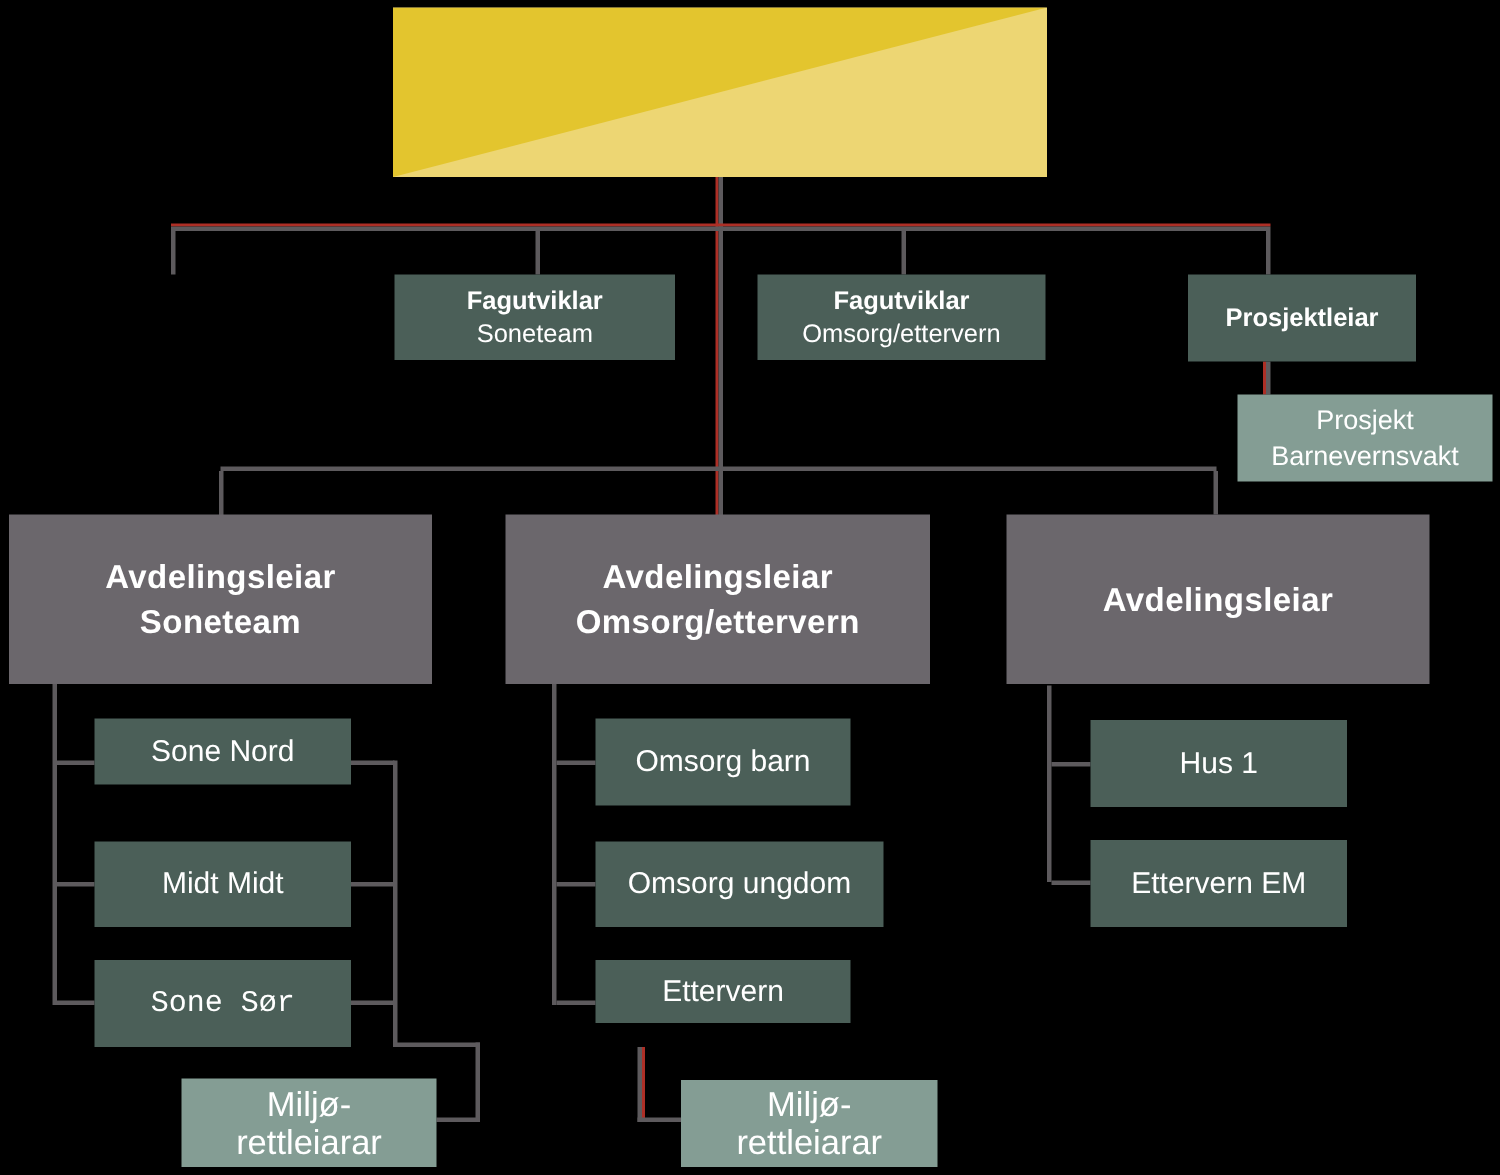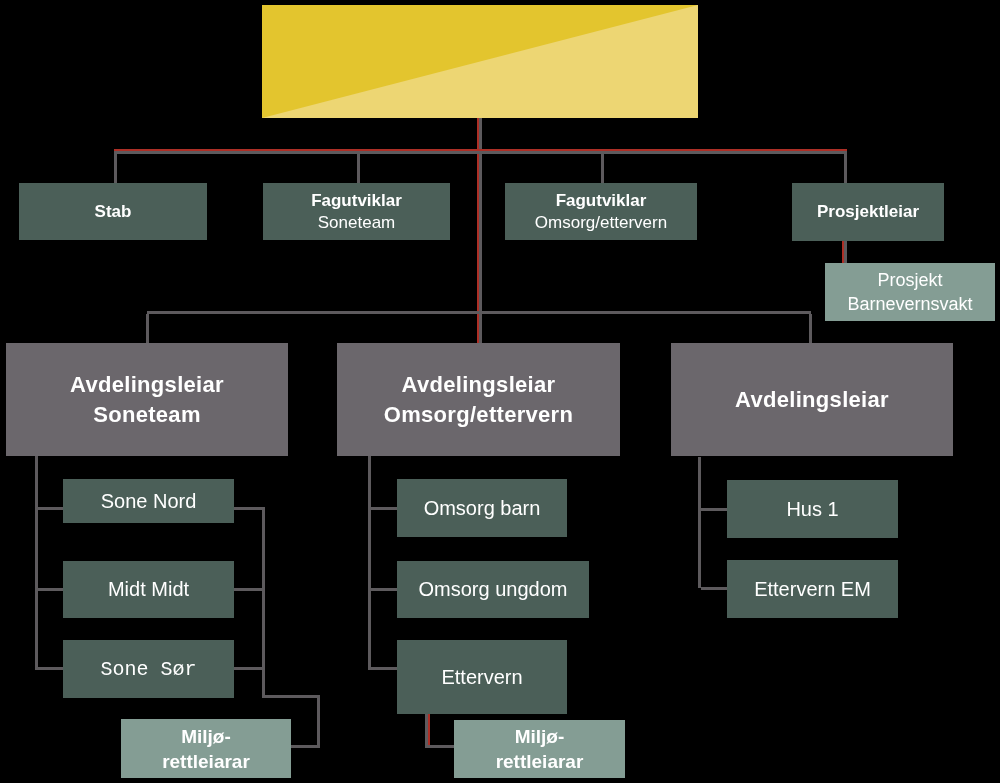--- a/index.html
+++ b/index.html
@@ -13,21 +13,21 @@
   .root-box .diag{position:absolute;inset:0;background:#e3c52e;
        clip-path:polygon(0 0,100% 0,0 100%);}
   .root-box .lbl{position:relative;z-index:1;font-weight:bold;font-size:27px;color:#1d1d1b;letter-spacing:.5px;}
   .dgreen{background:#4b5f58;}
   .grayb{background:#6b676c;}
   .sage{background:#849d94;}
   .b-title{font-weight:bold;font-size:17px;line-height:22px;}
   .b-sub{font-weight:normal;font-size:17px;line-height:22px;}
   .dept-line{font-weight:bold;font-size:22px;line-height:30px;letter-spacing:.3px;}
   .unit-lbl{font-weight:normal;font-size:20px;}
-  .miljo-line{font-weight:bold;font-size:19px;line-height:25px;}
+  .miljo-line{font-weight:normal;font-size:23px;line-height:25px;}
   .pro-title{font-weight:normal;font-size:18px;line-height:24px;}
   .pro-sub{font-weight:normal;font-size:18px;line-height:24px;}
   .line{position:absolute;background:#5d5a5d;}
   .redline{position:absolute;background:#ad2f26;}
 </style>
 </head>
 <body>
 
 <div id="canvas">
 
@@ -69,23 +69,20 @@
   <div class="line" style="left:425px;top:745px;width:29px;height:3px;"></div>
 
   <div class="line" style="left:698px;top:457px;width:3px;height:131px;"></div>
   <div class="line" style="left:701px;top:508px;width:26px;height:3px;"></div>
   <div class="line" style="left:701px;top:587px;width:26px;height:3px;"></div>
 
   <div class="box root-box" style="left:262px;top:5px;width:436px;height:113px;">
     <div class="diag"></div>
   </div>
 
-  <div class="box dgreen" style="left:19px;top:183px;width:188px;height:57px;">
-    <span class="b-title">Stab</span>
-  </div>
   <div class="box dgreen" style="left:263px;top:183px;width:187px;height:57px;">
     <span class="b-title">Fagutviklar</span>
     <span class="b-sub">Soneteam</span>
   </div>
   <div class="box dgreen" style="left:505px;top:183px;width:192px;height:57px;">
     <span class="b-title">Fagutviklar</span>
     <span class="b-sub">Omsorg/ettervern</span>
   </div>
   <div class="box dgreen" style="left:792px;top:183px;width:152px;height:58px;">
     <span class="b-title">Prosjektleiar</span>
@@ -121,21 +118,21 @@
     <span class="miljo-line">Miljø-</span>
     <span class="miljo-line">rettleiarar</span>
   </div>
 
   <div class="box dgreen" style="left:397px;top:479px;width:170px;height:58px;">
     <span class="unit-lbl">Omsorg barn</span>
   </div>
   <div class="box dgreen" style="left:397px;top:561px;width:192px;height:57px;">
     <span class="unit-lbl">Omsorg ungdom</span>
   </div>
-  <div class="box dgreen" style="left:397px;top:640px;width:170px;height:74px;">
+  <div class="box dgreen" style="left:397px;top:640px;width:170px;height:42px;">
     <span class="unit-lbl">Ettervern</span>
   </div>
   <div class="box sage" style="left:454px;top:720px;width:171px;height:58px;">
     <span class="miljo-line">Miljø-</span>
     <span class="miljo-line">rettleiarar</span>
   </div>
 
   <div class="box dgreen" style="left:727px;top:480px;width:171px;height:58px;">
     <span class="unit-lbl">Hus 1</span>
   </div>

